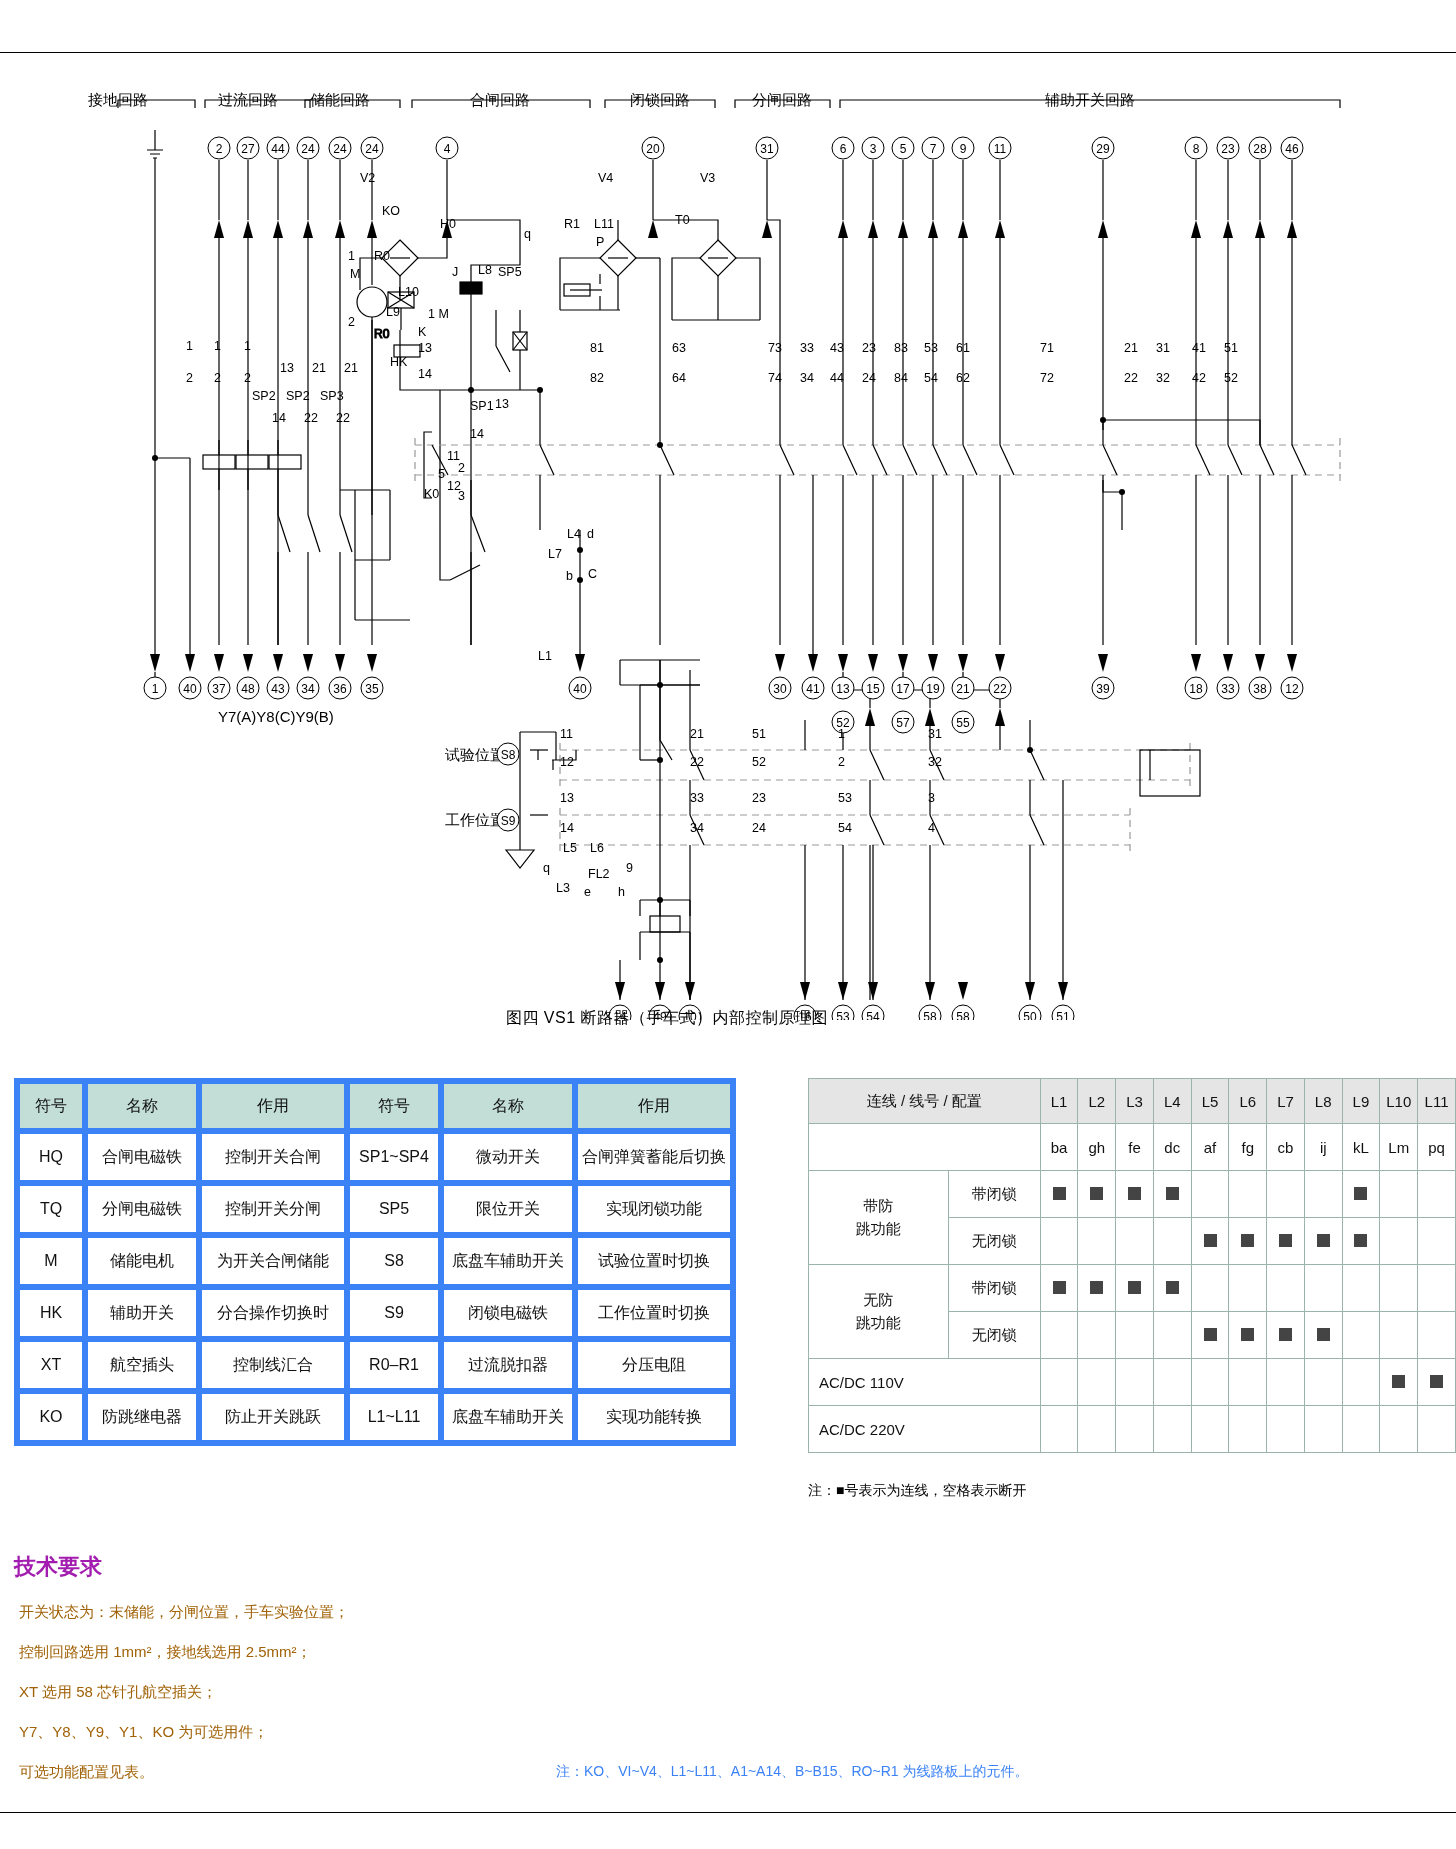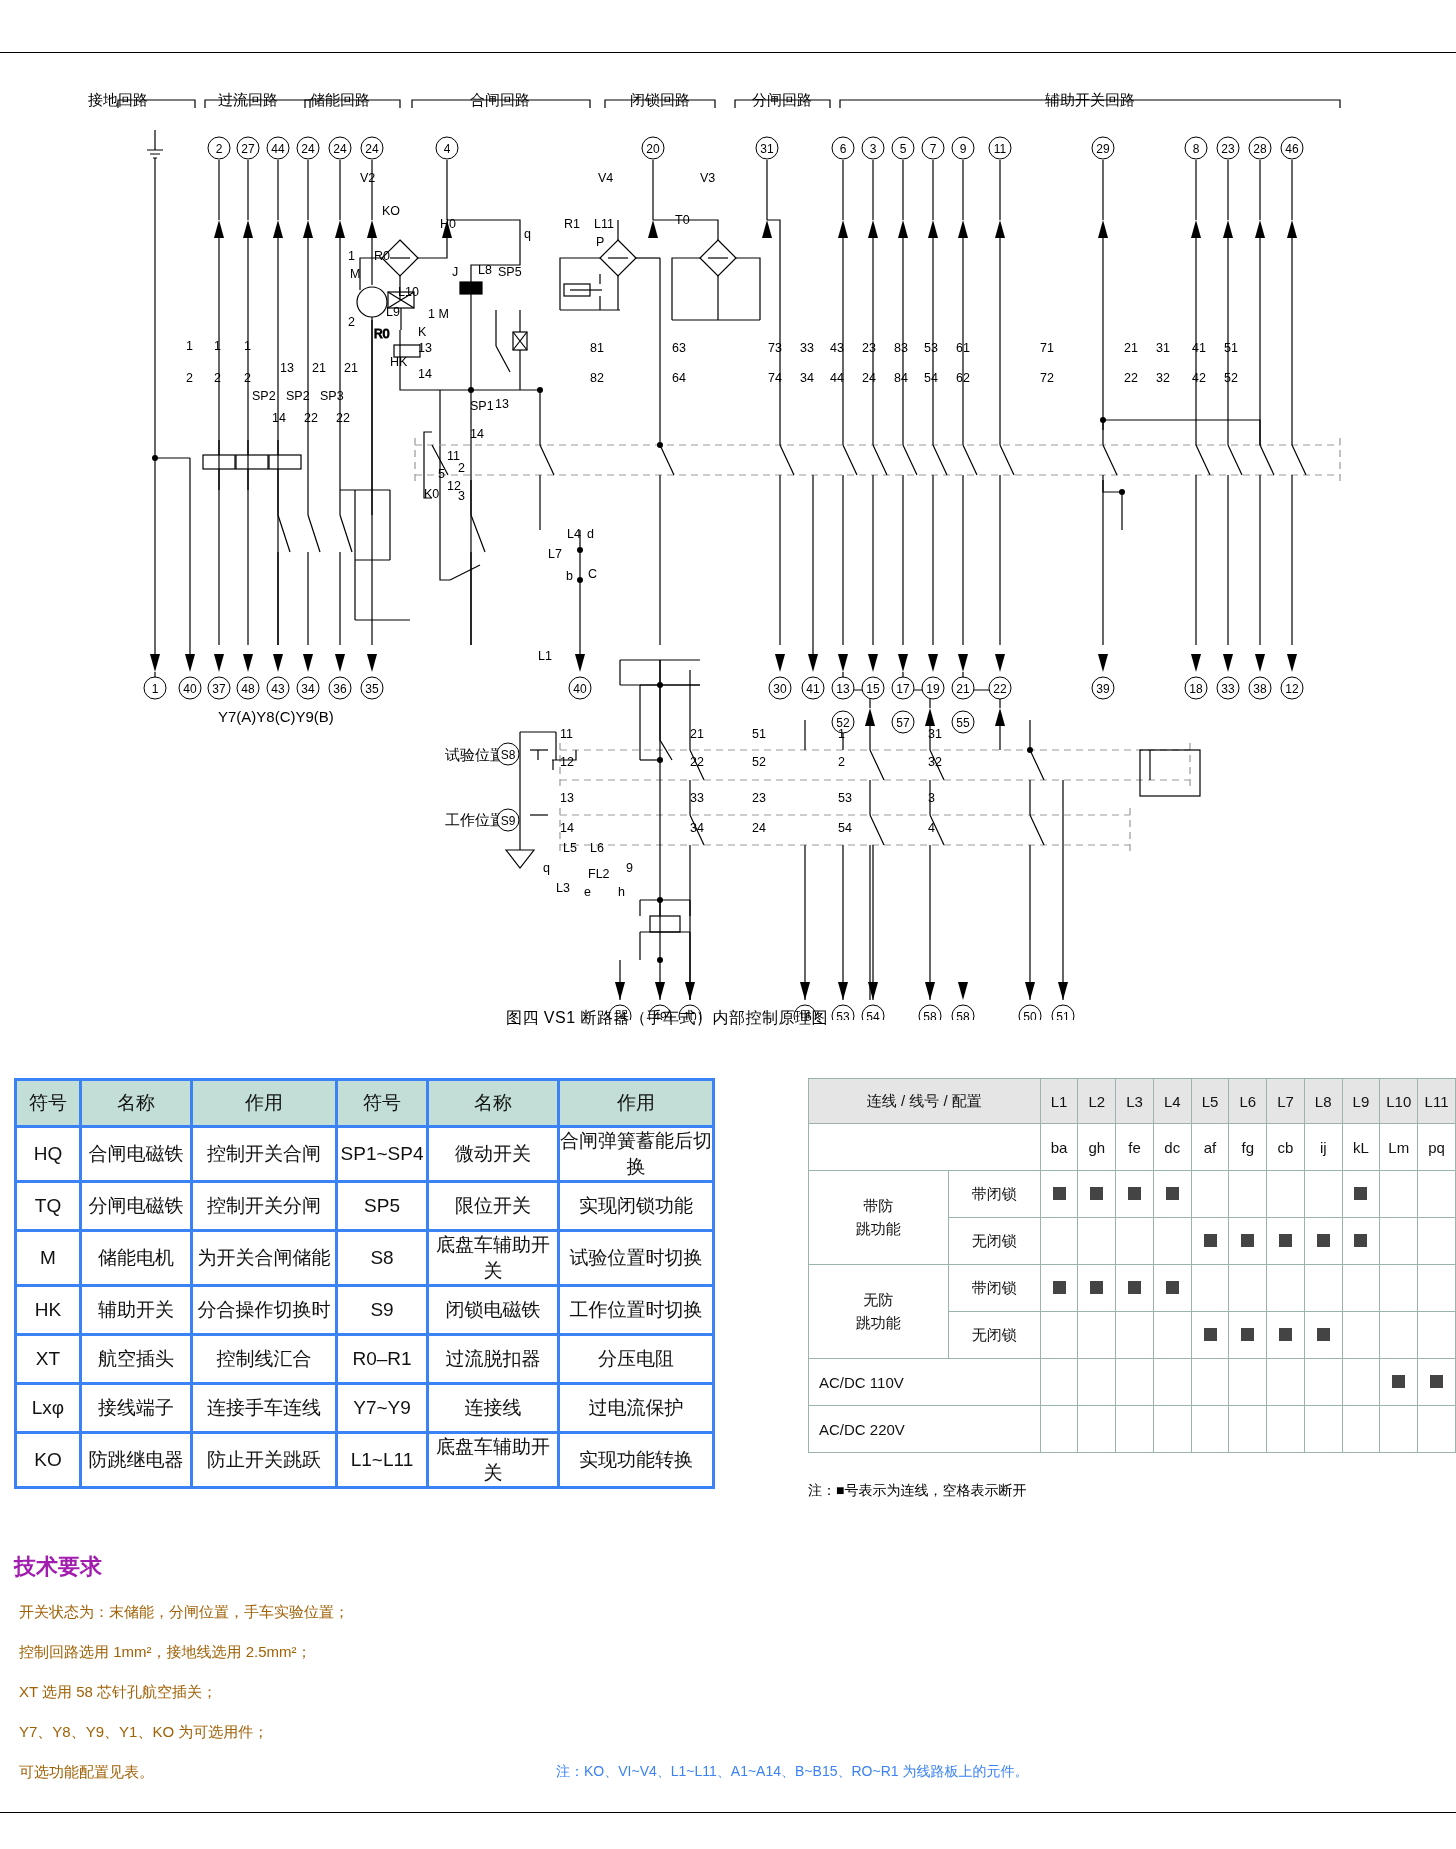--- a/index.html
+++ b/index.html
@@ -18,21 +18,21 @@
 
   
   #fig-caption{
     position:absolute;top:1008px;left:0;width:1334px;text-align:center;
     font-size:16px;letter-spacing:.5px;
   }
 
   
   #tbl-left{position:absolute;left:14px;top:1078px;border-collapse:collapse;}
   #tbl-left td,#tbl-left th{
-    border:3px solid #3b82f6;font-size:19px;text-align:center;
+    border:6px solid #3b82f6;font-size:16px;text-align:center;
     padding:0;height:46px;font-weight:normal;color:#111;
   }
   #tbl-left thead th{background:#c2ded6;font-weight:normal;height:44px;}
   .c-sym{width:62px;}
   .c-name{width:108px;}
   .c-func{width:142px;}
   .c-sym2{width:88px;}
   .c-name2{width:128px;}
   .c-func2{width:152px;}
 
@@ -731,28 +731,20 @@
     </tr>
     <tr>
       <td>XT</td>
       <td>航空插头</td>
       <td>控制线汇合</td>
       <td>R0–R1</td>
       <td>过流脱扣器</td>
       <td>分压电阻</td>
     </tr>
     <tr>
-      <td>Lxφ</td>
-      <td>接线端子</td>
-      <td>连接手车连线</td>
-      <td>Y7~Y9</td>
-      <td>连接线</td>
-      <td>过电流保护</td>
-    </tr>
-    <tr>
       <td>KO</td>
       <td>防跳继电器</td>
       <td>防止开关跳跃</td>
       <td>L1~L11</td>
       <td>底盘车辅助开关</td>
       <td>实现功能转换</td>
     </tr>
   </tbody>
 </table>
 

